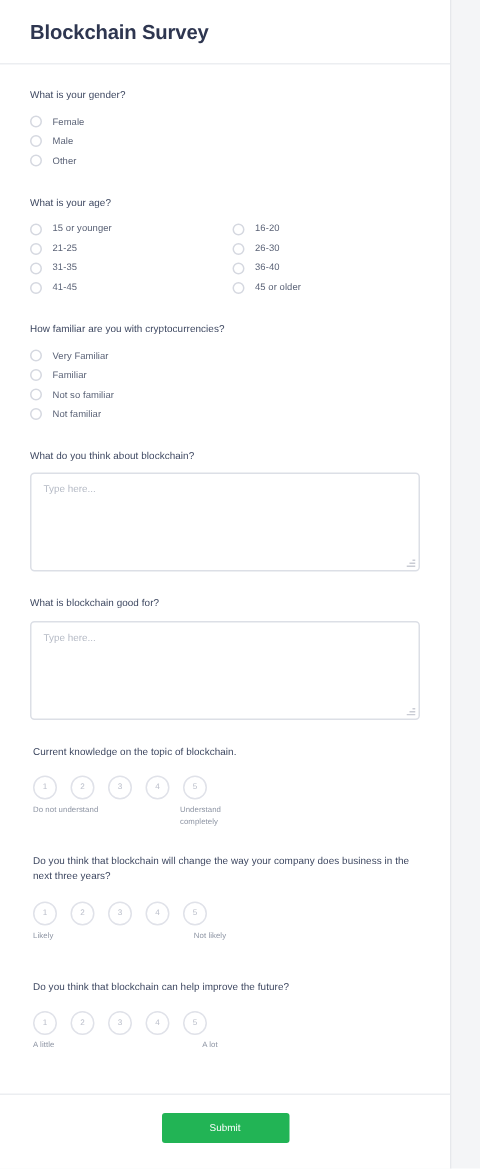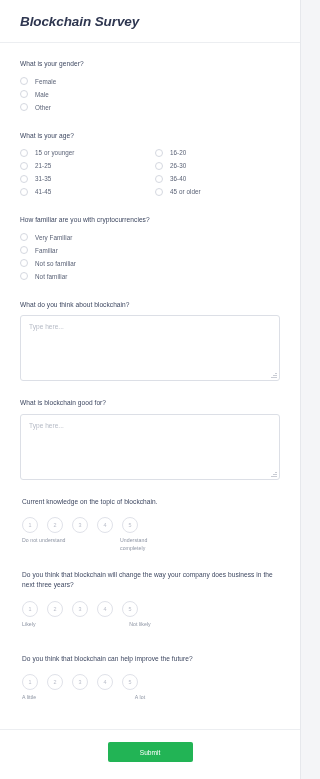--- a/index.html
+++ b/index.html
@@ -17,21 +17,20 @@
     position: relative;
     width: 301px;
     height: 779px;
     background: #ffffff;
     border-right: 1px solid #e6e8ec;
     box-sizing: border-box;
     overflow: hidden;
   }
   .card-header {
     padding: 14px 0 12px 20px;
-    font-style: italic;
   }
   .survey-title {
     font-size: 13.5px;
     font-weight: bold;
     color: #2e3650;
     letter-spacing: -0.1px;
     line-height: 1.2;
   }
   .header-divider {
     height: 1px;

